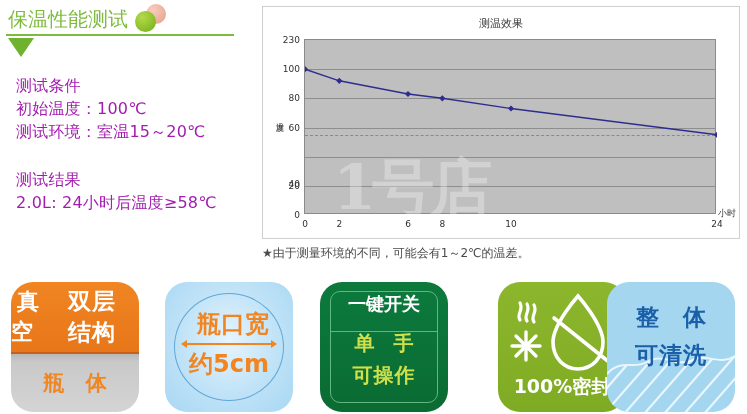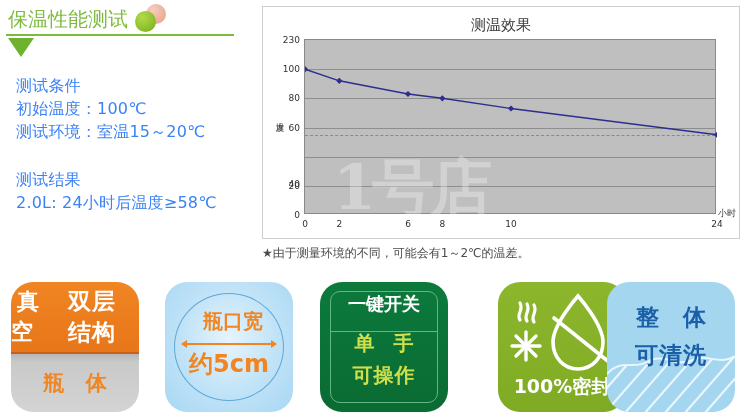--- a/index.html
+++ b/index.html
@@ -43,35 +43,35 @@
   #header-triangle {
     position: absolute; left: 8px; top: 38px;
     width: 0; height: 0;
     border-left: 13px solid transparent;
     border-right: 13px solid transparent;
     border-top: 19px solid #6fb22e;
   }
 
   .info-block { position: absolute; left: 16px; color: #5a4f44; }
   .info-line {
-    font-size: 16px; line-height: 23px; color: #3b82f6;
+    font-size: 16px; line-height: 23px; color: #a21caf;
     white-space: nowrap; letter-spacing: .2px;
   }
   #info-conditions { top: 74px; }
   #info-results { top: 168px; }
 
   
   #chart-card {
     position: absolute; left: 262px; top: 6px;
     width: 478px; height: 233px;
     background: #ffffff; border: 1px solid #cfcfcf;
   }
   #chart-title {
     position: absolute; left: 0; right: 0; top: 9px;
-    text-align: center; font-size: 15px; color: #3a3a3a;
+    text-align: center; font-size: 11px; color: #3a3a3a;
     font-family: "DejaVu Serif", "Liberation Serif", serif;
   }
   #plot {
     position: absolute; left: 41px; top: 32px;
     width: 412px; height: 175px;
     background: #bfbfbf;
     border: 1px solid #8a8a8a;
   }
   .gridline { position: absolute; left: 0; right: 0; height: 1px; background: #8e8e8e; }
   #threshold-line {
@@ -142,21 +142,21 @@
   
   #feat-1 {
     background: radial-gradient(ellipse at 50% 45%, #e6f4fd 0%, #bfe2f7 55%, #a7d7f3 100%);
   }
   #feat-1 .ring {
     position:absolute; left:9px; top:11px; width:110px; height:108px;
     border:1px solid #5fa8d8; border-radius:50%;
   }
   #feat-1 .f1-t1 {
     position:absolute; left:0; right:0; top:26px; text-align:center;
-    color:#f08522; font-size:20px; font-weight:bold; letter-spacing:0px;padding-left:8px;
+    color:#f08522; font-size:24px; font-weight:bold; letter-spacing:0px;padding-left:8px;
   }
   #feat-1 .f1-t2 {
     position:absolute; left:0; right:0; top:66px; text-align:center;
     color:#f08522; font-size:24px; font-weight:bold;
   }
   #feat-1 .arrow-row { position:absolute; left:16px; right:16px; top:58px; height:8px; }
   #feat-1 .arrow-line { position:absolute; left:4px; right:4px; top:3px; height:2px; background:#f08522; }
   #feat-1 .ar-l, #feat-1 .ar-r {
     position:absolute; top:0; width:0;height:0;
     border-top:4px solid transparent; border-bottom:4px solid transparent;

